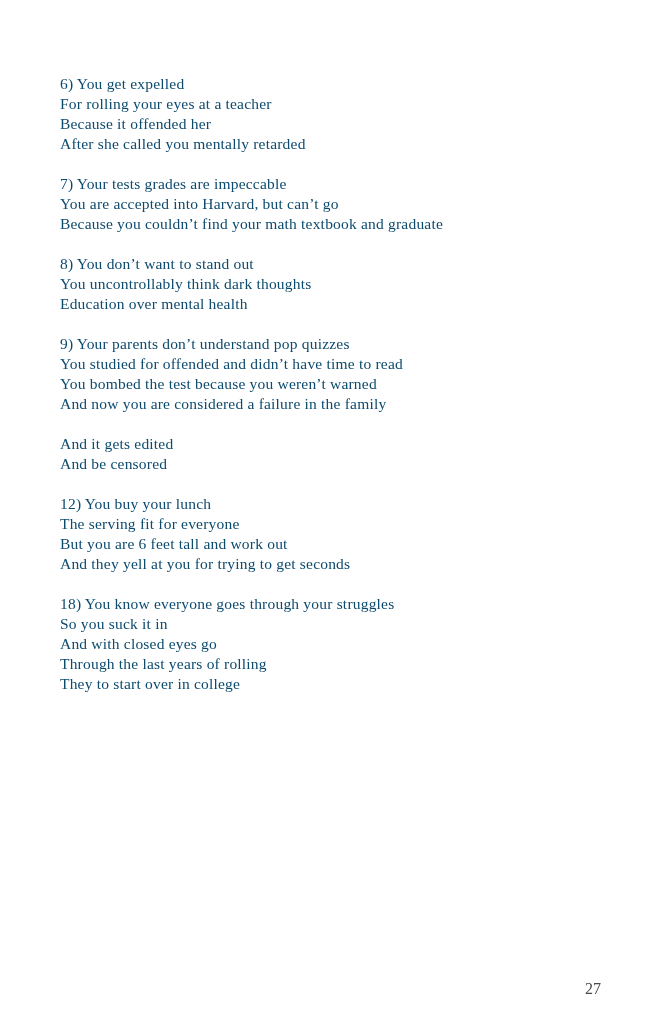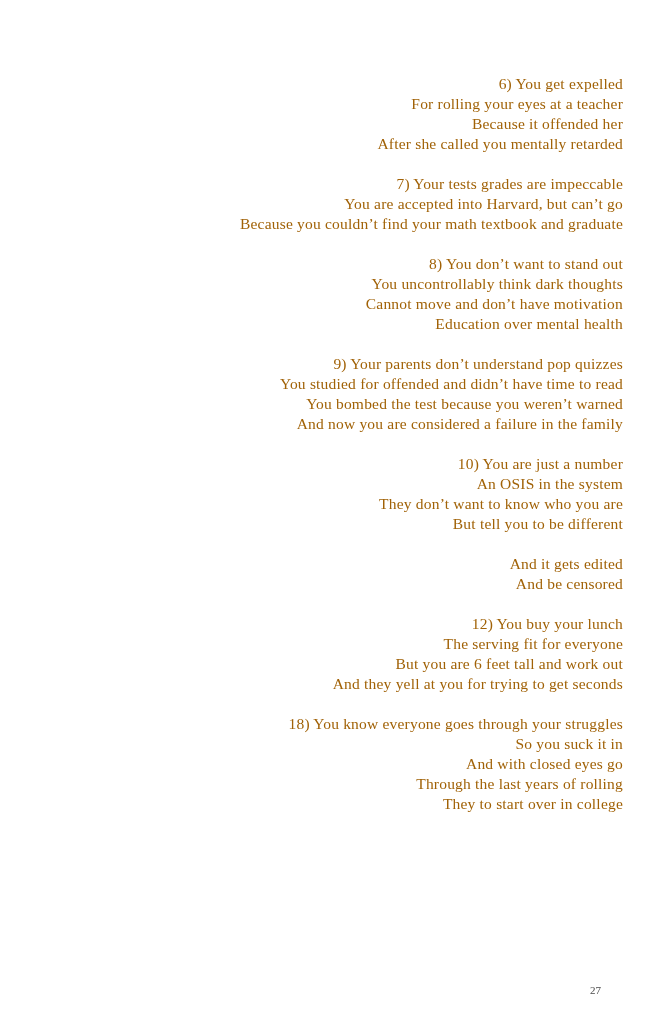--- a/index.html
+++ b/index.html
@@ -26,33 +26,32 @@
   }
 
   .stanza {
     margin-bottom: 20px;
   }
 
   .line {
     font-size: 15.5px;
     line-height: 20px;
     letter-spacing: 0.2px;
-    color: #a16207;
+    color: #0c4a6e;
     white-space: nowrap;
-    text-align: right;
   }
 
   .page-footer {
     position: absolute;
     right: 62px;
     top: 980px;
   }
 
   .page-number {
-    font-size: 11px;
+    font-size: 16px;
     line-height: 14px;
     color: #4a4a4a;
   }
 </style>
 </head>
 <body>
 
 <main class="page">
   <section class="poem" id="poem-body">
       <div class="stanza">
@@ -62,34 +61,27 @@
         <p class="line">After she called you mentally retarded</p>
       </div>
       <div class="stanza">
         <p class="line">7) Your tests grades are impeccable</p>
         <p class="line">You are accepted into Harvard, but can’t go</p>
         <p class="line">Because you couldn’t find your math textbook and graduate</p>
       </div>
       <div class="stanza">
         <p class="line">8) You don’t want to stand out</p>
         <p class="line">You uncontrollably think dark thoughts</p>
-        <p class="line">Cannot move and don’t have motivation</p>
         <p class="line">Education over mental health</p>
       </div>
       <div class="stanza">
         <p class="line">9) Your parents don’t understand pop quizzes</p>
         <p class="line">You studied for offended and didn’t have time to read</p>
         <p class="line">You bombed the test because you weren’t warned</p>
         <p class="line">And now you are considered a failure in the family</p>
-      </div>
-      <div class="stanza">
-        <p class="line">10) You are just a number</p>
-        <p class="line">An OSIS in the system</p>
-        <p class="line">They don’t want to know who you are</p>
-        <p class="line">But tell you to be different</p>
       </div>
       <div class="stanza">
         <p class="line">And it gets edited</p>
         <p class="line">And be censored</p>
       </div>
       <div class="stanza">
         <p class="line">12) You buy your lunch</p>
         <p class="line">The serving fit for everyone</p>
         <p class="line">But you are 6 feet tall and work out</p>
         <p class="line">And they yell at you for trying to get seconds</p>

